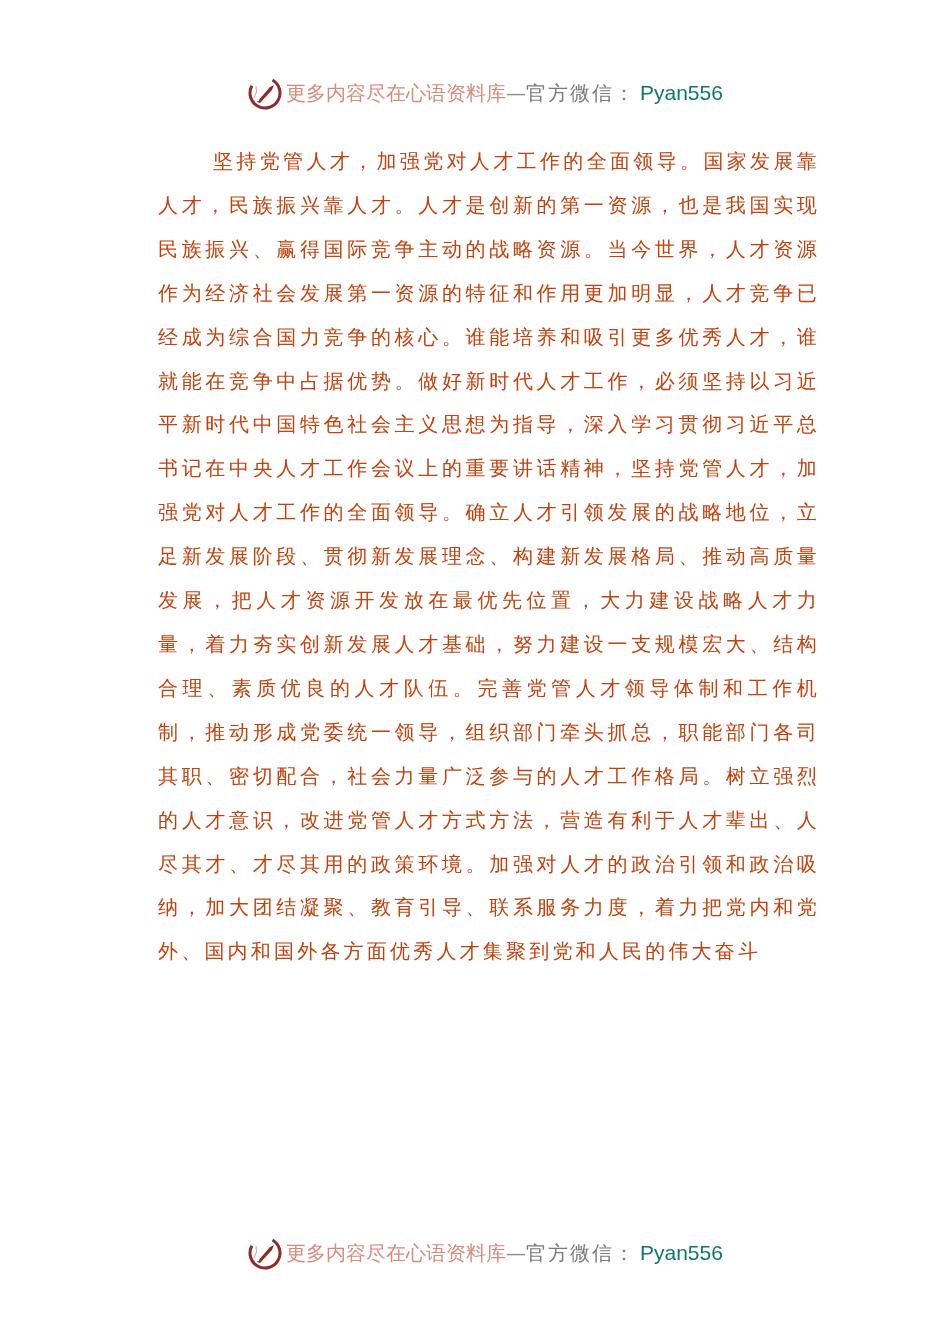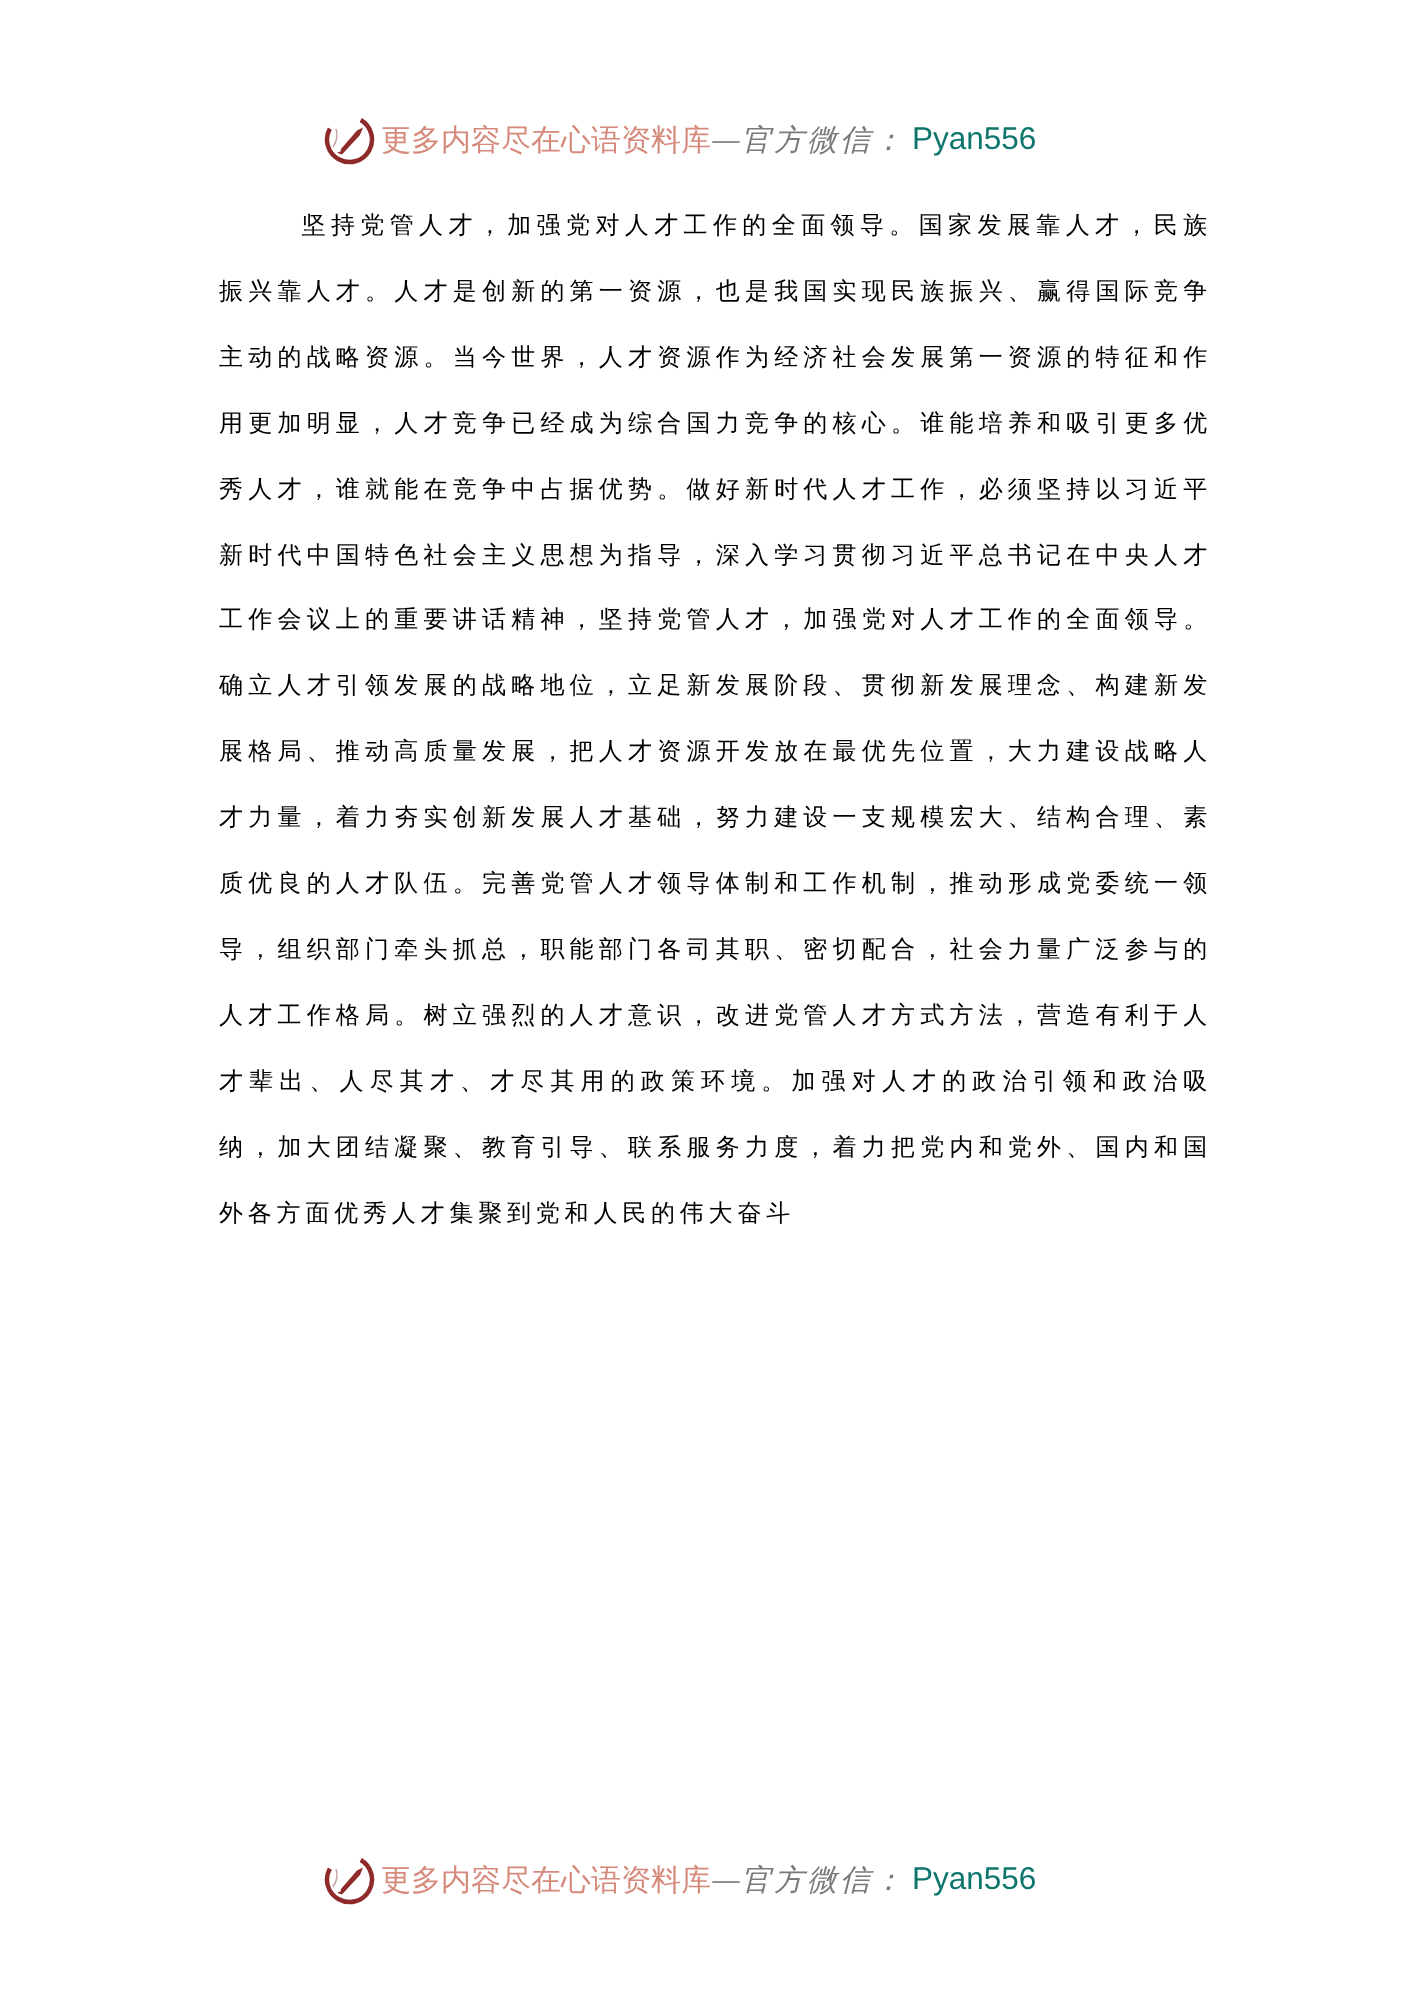--- a/index.html
+++ b/index.html
@@ -9,21 +9,21 @@
     }
     body {
       width: 950px;
       height: 1344px;
       position: relative;
       overflow: hidden;
       font-family: "DejaVu Sans", "Liberation Sans", sans-serif;
     }
     .banner {
       position: absolute;
-      left: 216px;
+      left: 248px;
       height: 40px;
       display: flex;
       align-items: center;
       white-space: nowrap;
     }
     .banner.top { top: 73px; }
     .banner.bottom { top: 1233px; }
     .logo {
       width: 34px;
       height: 34px;
@@ -39,41 +39,40 @@
     .banner-sep {
       font-family: "DejaVu Serif", "Liberation Serif", serif;
       font-size: 20px;
       color: #8c8c8c;
     }
     .banner-label {
       font-family: "DejaVu Serif", "Liberation Serif", serif;
       font-size: 20px;
       color: #7a7a7a;
       letter-spacing: 2px;
-      font-style: italic;
     }
     .banner-id {
       font-family: "Liberation Sans", sans-serif;
       font-size: 21px;
       color: #0f766e;
       margin-left: 4px;
     }
     .body-text {
       position: absolute;
       left: 146px;
       top: 128px;
       width: 662px;
       font-family: "DejaVu Sans", sans-serif;
-      font-size: 16px;
+      font-size: 20px;
       line-height: 43.9px;
-      color: #000000;
+      color: #c2410c;
       letter-spacing: 3.2px;
       text-align: justify;
       text-indent: 55px;
-      margin: 0;
+      margin: 12px;
     }
   </style>
 </head>
 <body>
 
 <div class="banner top">
   <svg class="logo" viewBox="0 0 34 34">
     <circle cx="17" cy="17" r="15" fill="none" stroke="#8f2a2a" stroke-width="3" stroke-dasharray="70 24" transform="rotate(-60 17 17)"></circle>
     <path d="M9 26 L22 11 L26 9 L24 14 L12 27 Z" fill="#8f2a2a"></path>
     <path d="M6 22 Q10 16 8 10" fill="none" stroke="#c9a0a0" stroke-width="1"></path>

